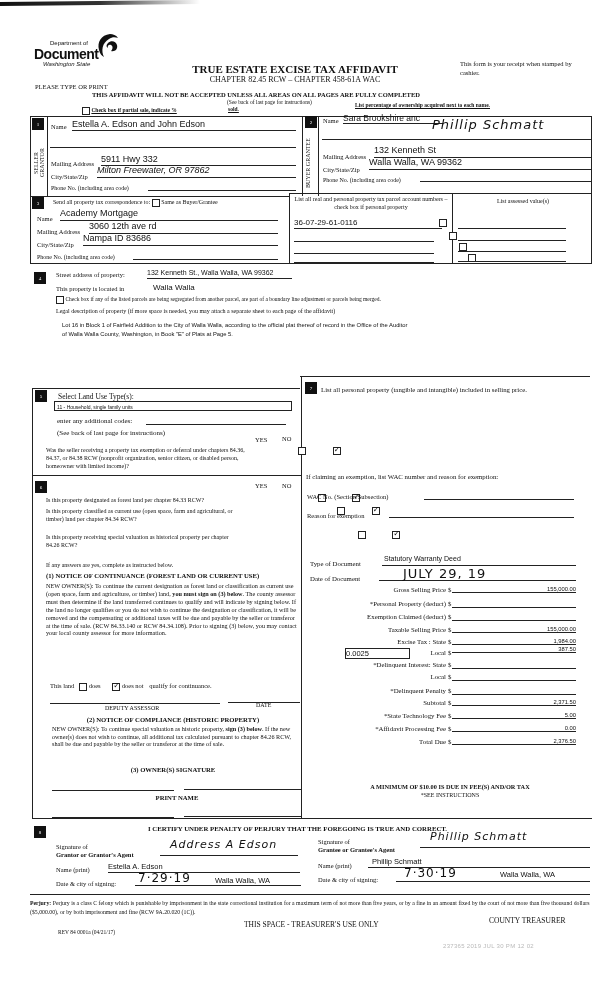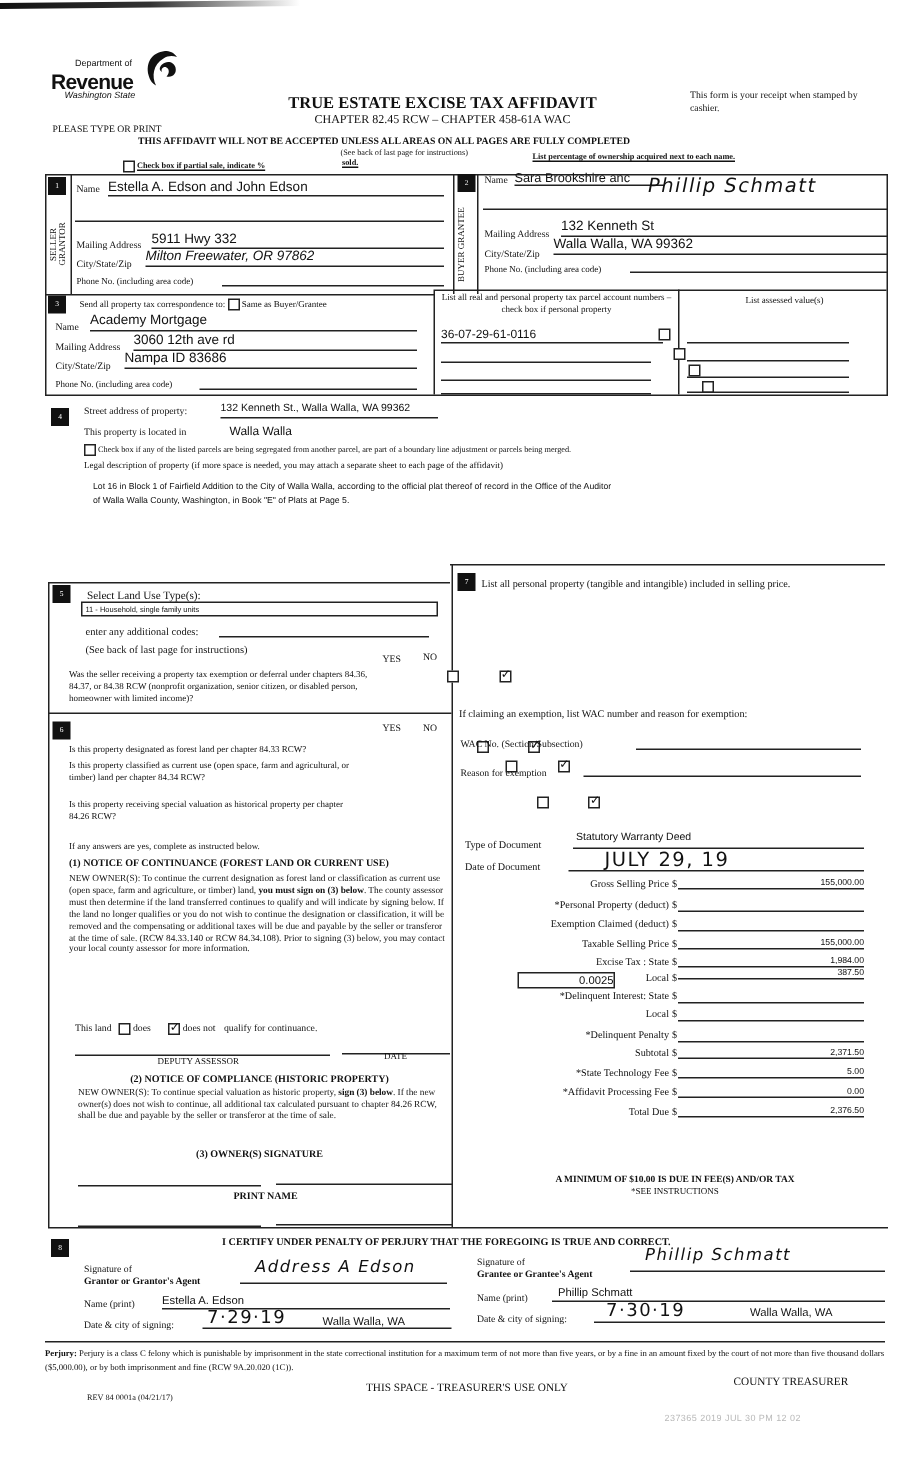--- a/index.html
+++ b/index.html
@@ -26,21 +26,21 @@
 <body>
 
 
 
 
 <div class="abs" style="left:0;top:1px;width:200px;height:4px;background:linear-gradient(90deg,#111 0%,#333 50%,rgba(0,0,0,0) 100%);transform:rotate(-0.6deg);"></div>
 
 
 <div class="abs" style="left:34px;top:38px;width:90px;height:34px;">
   <div class="sans" style="position:absolute;left:16px;top:2px;font-size:6px;">Department of</div>
-  <div class="sans bold" style="position:absolute;left:0;top:8px;font-size:14px;letter-spacing:-0.5px;">Revenue</div>
+  <div class="sans bold" style="position:absolute;left:0;top:8px;font-size:14px;letter-spacing:-0.5px;">Document</div>
   <div class="sans" style="position:absolute;left:9px;top:23px;font-size:6px;font-style:italic;">Washington State</div>
   <svg style="position:absolute;left:62px;top:-6px;" width="24" height="26" viewBox="0 0 24 26">
     <path d="M14 2 C5 3 1 10 3 18 C4 22 6 24 8 25 C5 19 6 11 13 7 C16 5 19 5 22 6 C20 3 17 2 14 2Z" fill="#111"></path>
     <path d="M12 11 C15 8 20 9 21 13 C22 17 19 20 15 19 C17 17 17 14 15 13 C13 12 11 14 12 16 C10 15 10 13 12 11Z" fill="#111"></path>
   </svg>
 </div>
 
 <div class="abs serif bold center" style="left:160px;top:63px;width:270px;font-size:11px;">TRUE ESTATE EXCISE TAX AFFIDAVIT</div>
 <div class="abs serif center" style="left:160px;top:75px;width:270px;font-size:8px;">CHAPTER 82.45 RCW – CHAPTER 458-61A WAC</div>
 <div class="abs serif" style="left:460px;top:59px;width:120px;font-size:6.5px;line-height:9px;">This form is your receipt when stamped by cashier.</div>
@@ -246,21 +246,21 @@
     <span class="serif" style="position:absolute;right:136px;font-size:6.8px;">Taxable Selling Price</span>
     <span class="serif" style="position:absolute;left:148px;font-size:6.8px;">$</span>
     <span class="smallval" style="position:absolute;left:152px;width:124px;text-align:right;border-bottom:1px solid #222;font-size:5.8px;">155,000.00</span>
   </div>
   <div style="position:absolute;top:52px;height:12px;width:282px;">
     <span class="serif" style="position:absolute;right:136px;font-size:6.8px;">Excise Tax : State</span>
     <span class="serif" style="position:absolute;left:148px;font-size:6.8px;">$</span>
     <span class="smallval" style="position:absolute;left:152px;width:124px;text-align:right;border-bottom:1px solid #222;font-size:5.8px;">1,984.00</span>
   </div>
   <div style="position:absolute;top:63px;height:12px;width:282px;">
-    <span class="sans" style="position:absolute;left:45px;top:-1px;width:65px;height:11px;border:1px solid #222;text-align:right;font-size:7.5px;line-height:10px;">0.0025</span>
+    <span class="sans" style="position:absolute;left:45px;top:-1px;width:65px;height:11px;border:1px solid #222;text-align:left;font-size:7.5px;line-height:10px;">0.0025</span>
     <span class="serif" style="position:absolute;right:136px;font-size:6.8px;">Local</span>
     <span class="serif" style="position:absolute;left:148px;font-size:6.8px;">$</span>
     <span class="smallval" style="position:absolute;left:152px;width:124px;text-align:right;border-bottom:1px solid #222;font-size:5.8px;top:-3px;">387.50</span>
   </div>
   <div style="position:absolute;top:75px;height:12px;width:282px;">
     <span class="serif" style="position:absolute;right:136px;font-size:6.8px;">*Delinquent Interest: State</span>
     <span class="serif" style="position:absolute;left:148px;font-size:6.8px;">$</span>
     <span class="smallval" style="position:absolute;left:152px;width:124px;height:8px;text-align:right;border-bottom:1px solid #222;font-size:5.8px;"></span>
   </div>
   <div style="position:absolute;top:87px;height:12px;width:282px;">

